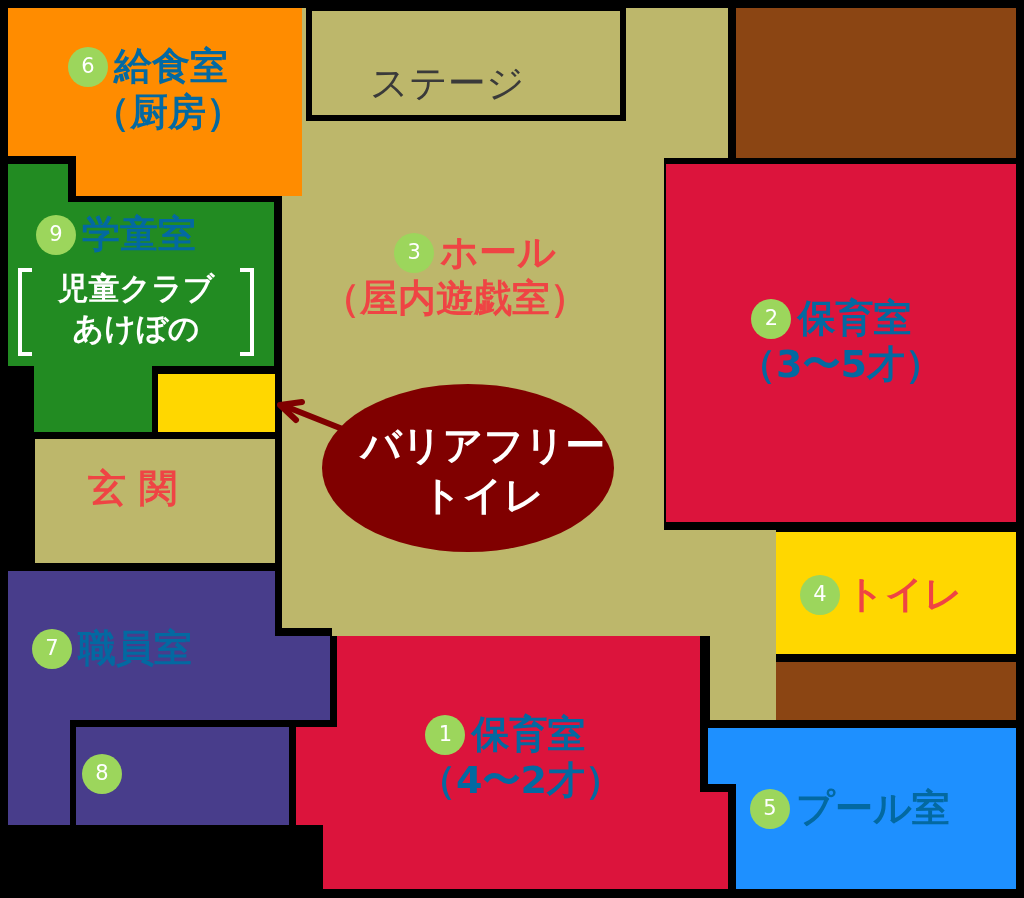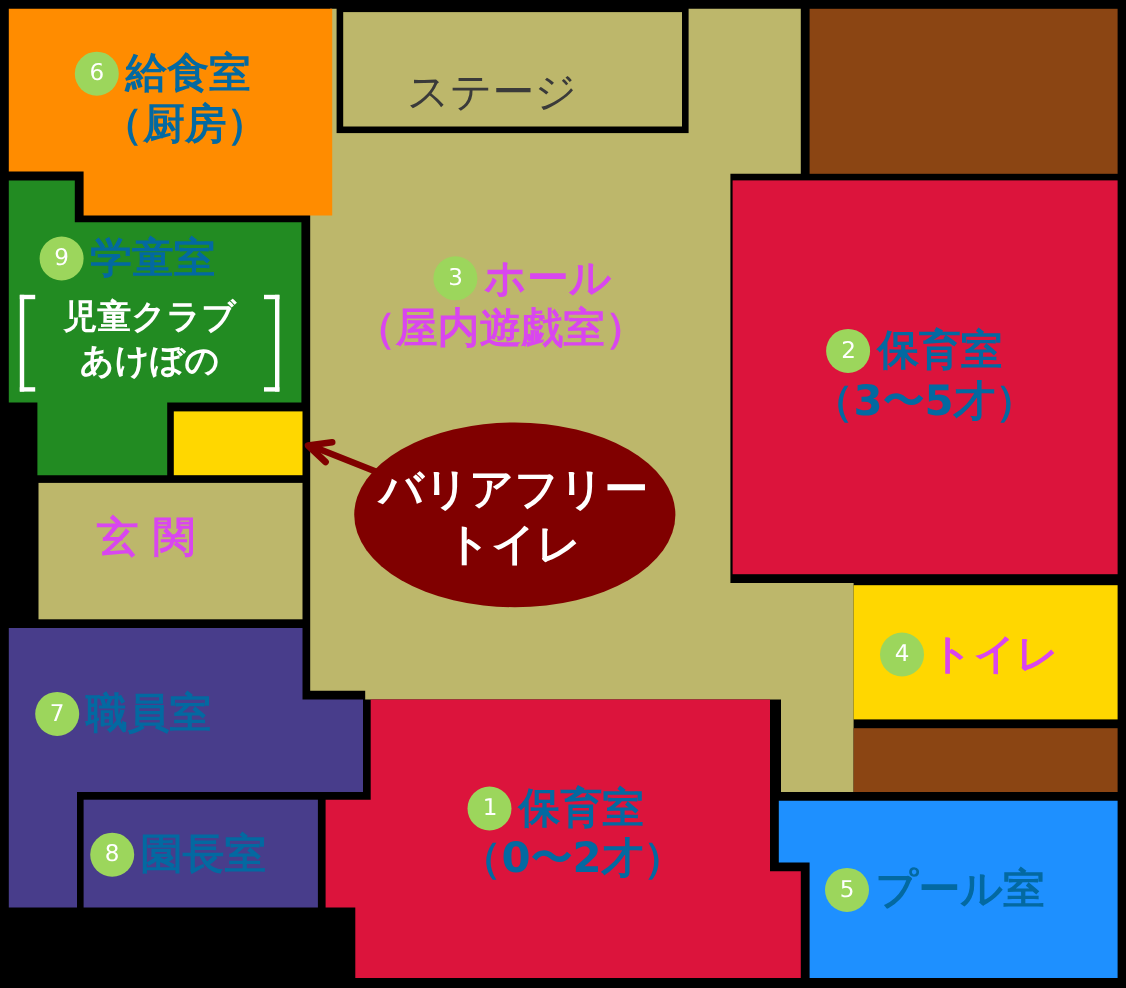--- a/index.html
+++ b/index.html
@@ -6,31 +6,31 @@
     body { width: 1024px; height: 898px; position: relative; overflow: hidden;
            font-family: "DejaVu Sans", "Liberation Sans", sans-serif; }
     #plan { position: absolute; left: 0; top: 0; width: 1024px; height: 898px; }
     .label { position: absolute; display: flex; flex-direction: column; align-items: center;
              font-weight: bold; line-height: 1.2; white-space: nowrap; }
     .row { display: flex; align-items: center; }
     .badge { width: 40px; height: 40px; border-radius: 50%; background: #9cd65c; color: #fff;
              font-size: 21px; font-weight: normal; display: inline-flex; align-items: center;
              justify-content: center; margin-right: 6px; flex: 0 0 auto; }
     .white { color: #0369a1; }
-    .maroon { color: #d946ef; }
+    .maroon { color: #ef4444; }
     .gray { color: #3a3a3a; margin-top: 19px; }
     .t-big { font-size: 38px; }
     .bracket-wrap { position: absolute; left: 18px; top: 268px; width: 236px; height: 84px; }
     .bracket-l, .bracket-r { position: absolute; top: 0; width: 10px; height: 80px;
                              border: 4px solid #fff; }
     .bracket-l { left: 0; border-right: none; }
     .bracket-r { right: 0; border-left: none; }
     .bracket-text { position: absolute; left: 14px; right: 14px; top: 0; text-align: center;
                     color: #fff; font-size: 31px; font-weight: bold; line-height: 1.3; }
-    .bubble-text { position: absolute; left: 322px; top: 420px; width: 290px; text-align: center;
+    .bubble-text { position: absolute; left: 338px; top: 420px; width: 290px; text-align: center;
                    color: #fff; font-size: 40px; font-weight: bold; line-height: 1.25; }
   </style>
 </head>
 <body>
 
 <svg id="plan" viewBox="0 0 1024 898" xmlns="http://www.w3.org/2000/svg">
 
   <rect x="0" y="0" width="1024" height="898" fill="#000"></rect>
 
   <polygon points="282,125 300,125 300,8 728,8 728,158 664,158 664,530 776,530 776,720 710,720 710,636 332,636 332,628 282,628" fill="#bdb76b"></polygon>
@@ -131,27 +131,26 @@
     <span class="badge">7</span>
     <span class="white t-big">職員室</span>
   </div>
 </div>
 
 <div class="label" style="left:388px; top:712px;">
   <div class="row">
     <span class="badge">1</span>
     <span class="white t-big">保育室</span>
   </div>
-  <span class="white t-big" style="margin-left:30px;">（0〜2才）</span>
+  <span class="white t-big" style="margin-left:30px;">（4〜2才）</span>
 </div>
 
 <div class="label" style="left:82px; top:754px;">
   <div class="row">
     <span class="badge">8</span>
-    <span class="white t-big">園長室</span>
   </div>
 </div>
 
 <div class="label" style="left:750px; top:786px;">
   <div class="row">
     <span class="badge">5</span>
     <span class="white t-big">プール室</span>
   </div>
 </div>
 

